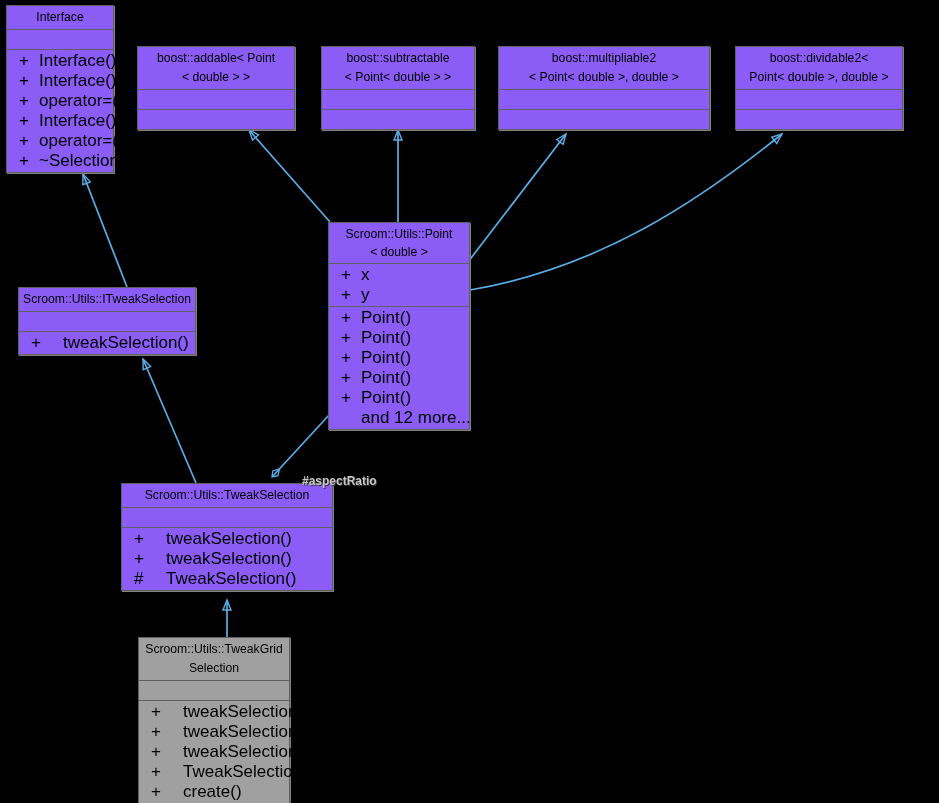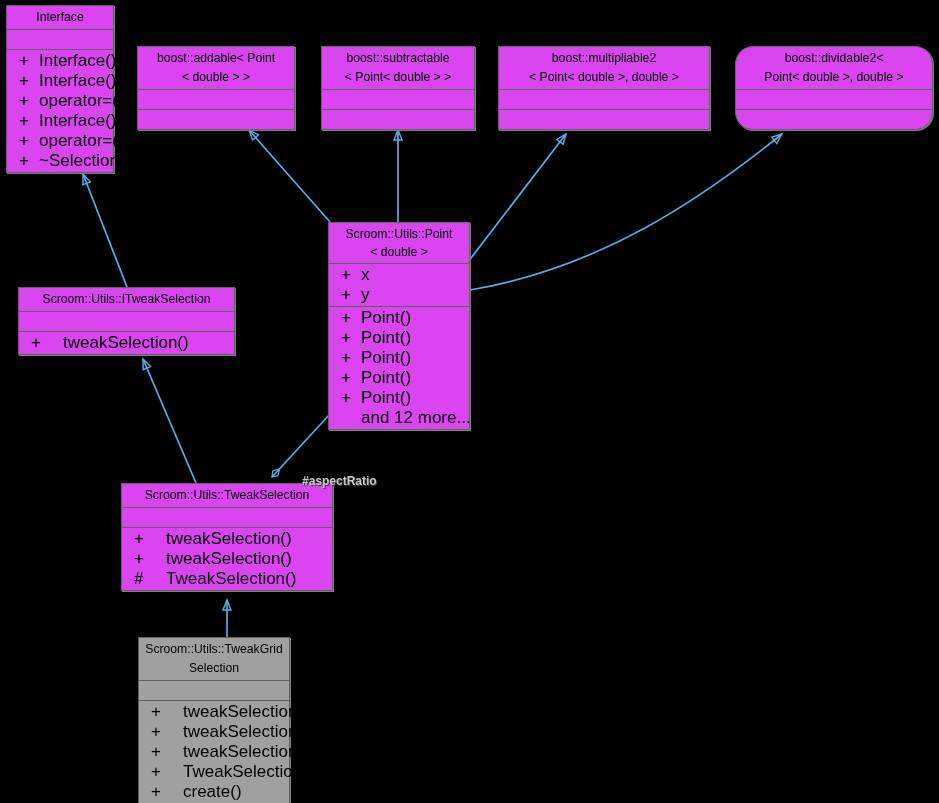--- a/index.html
+++ b/index.html
@@ -20,21 +20,21 @@
     position: absolute;
     left: 0;
     top: 0;
     width: 939px;
     height: 803px;
     pointer-events: none;
   }
   .uml-node {
     position: absolute;
     box-sizing: border-box;
-    background: #d946ef;
+    background: #8b5cf6;
     border: 1px solid #606060;
     box-shadow: 1px 1px 0 0 #808080;
     color: #000000;
     z-index: 3;
   }
   .uml-node.highlight {
     background: #a0a0a0;
   }
   .node-title {
     text-align: center;
@@ -84,23 +84,23 @@
     text-shadow: 1px 1px 0 #3a3a3a;
     white-space: nowrap;
     z-index: 4;
     margin-top: 32px;
   }
   
   #node-interface      { left: 6px;   top: 5px;   width: 108px; }
   #node-addable        { left: 137px; top: 46px;  width: 158px; }
   #node-subtractable   { left: 321px; top: 46px;  width: 154px; }
   #node-multipliable2  { left: 498px; top: 46px;  width: 212px; }
-  #node-dividable2     { left: 735px; top: 46px;  width: 198px; border-radius: 18px; }
+  #node-dividable2     { left: 735px; top: 46px;  width: 168px; }
   #node-point          { left: 328px; top: 222px; width: 142px; }
-  #node-itweak         { left: 18px;  top: 287px; width: 217px; }
+  #node-itweak         { left: 18px;  top: 287px; width: 178px; }
   #node-tweak          { left: 121px; top: 483px; width: 212px; }
   #node-tweakgrid      { left: 138px; top: 637px; width: 152px; }
   #node-point .node-title   { line-height: 18px; }
   #node-tweakgrid .node-title { line-height: 19px; }
 </style>
 </head>
 <body>
 
 <div id="diagram">
 

